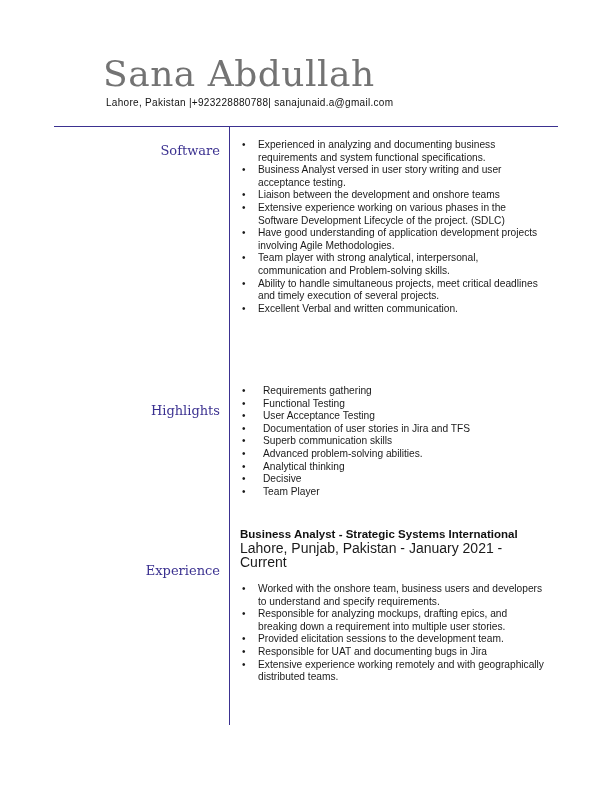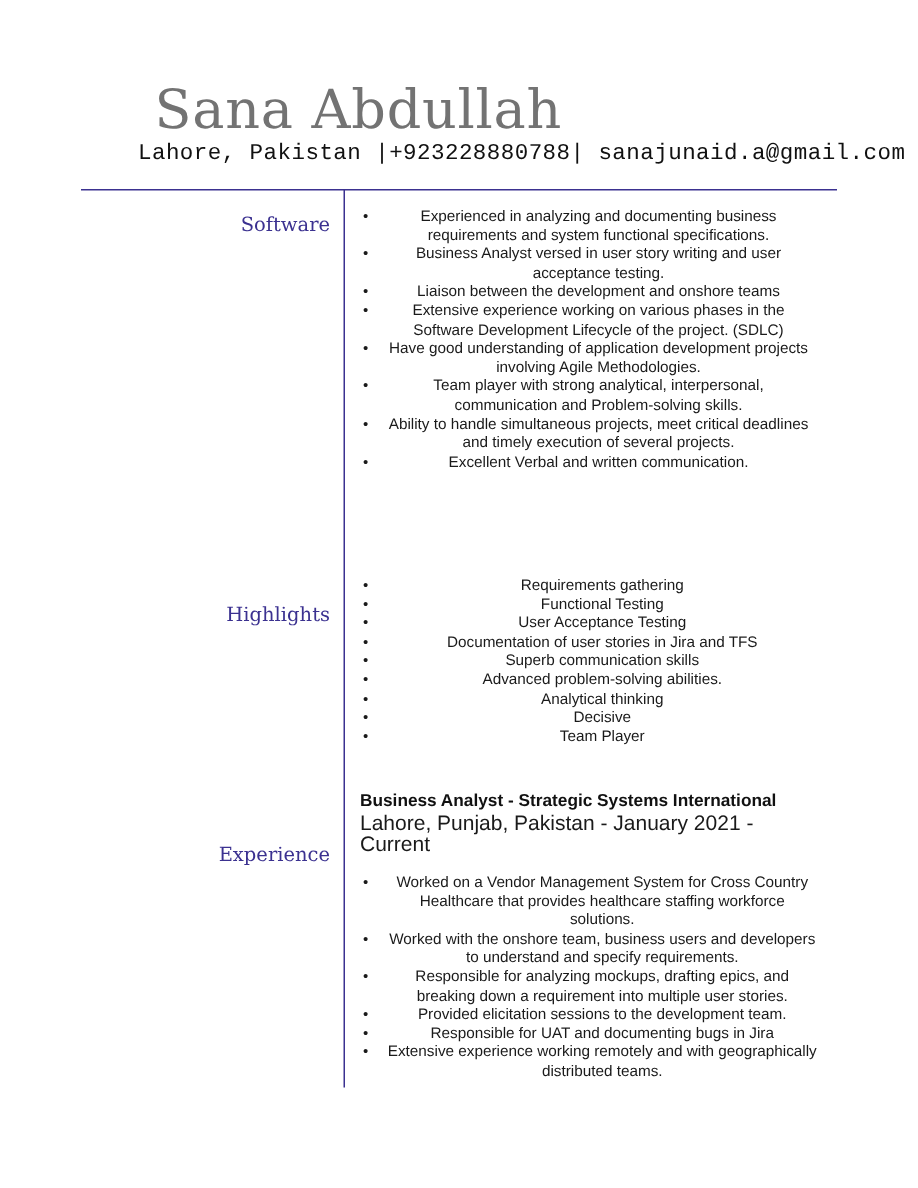--- a/index.html
+++ b/index.html
@@ -5,22 +5,22 @@
     * { margin: 0; padding: 0; box-sizing: border-box; }
     html, body { width: 612px; height: 792px; background: #ffffff; overflow: hidden; }
     body { position: relative; font-family: "Liberation Sans", sans-serif; color: #1a1a1a; }
 
     .name {
       position: absolute; left: 103px; top: 54px;
       font-family: "DejaVu Serif", serif; font-size: 36px; line-height: 40px;
       color: #737373; letter-spacing: 0.5px; font-weight: normal;
     }
     .contact {
-      position: absolute; left: 92px; top: 96px;
-      font-family: Liberation Mono, monospace; font-size: 15px; line-height: 13px;
+      position: absolute; left: 106px; top: 96px;
+      font-family: Liberation Sans, sans-serif; font-size: 10px; line-height: 13px;
       color: #111; letter-spacing: 0.3px;
     }
     .hrule {
       position: absolute; left: 54px; top: 126px; width: 504px; height: 1.2px;
       background: #3b3190;
     }
     .vrule {
       position: absolute; left: 229px; top: 126px; width: 1.2px; height: 599px;
       background: #3b3190;
     }
@@ -28,21 +28,21 @@
       position: absolute; right: 392px;
       font-family: "DejaVu Serif", serif; font-size: 13px; line-height: 16px;
       color: #3b3190; text-align: right; white-space: nowrap;
     }
     .content {
       position: absolute; left: 240px; width: 300px;
       font-size: 10.2px; line-height: 12.6px; color: #1a1a1a;
     }
     .intro { margin: 0; }
     ul.bullets { list-style: none; }
-    ul.bullets li { position: relative; padding-left: 18px; text-align: center; }
+    ul.bullets li { position: relative; padding-left: 18px; }
     ul.bullets li::before {
       content: "\2022"; position: absolute; left: 2px; top: 0;
       font-size: 10px;
     }
     ul.hl li { padding-left: 23px; }
     .job-title { font-weight: bold; font-size: 11.5px; line-height: 14px; color: #111; }
     .job-meta { font-size: 14px; line-height: 14px; margin-bottom: 14px; }
   </style>
 </head>
 <body>
@@ -80,20 +80,19 @@
     <li>Decisive</li>
     <li>Team Player</li>
   </ul>
 </div>
 
 <div class="section-label" style="top:563px;">Experience</div>
 <div class="content" style="top:527px; width:305px;">
   <div class="job-title">Business Analyst - Strategic Systems International</div>
   <div class="job-meta">Lahore, Punjab, Pakistan - January 2021 - Current</div>
   <ul class="bullets">
-    <li>Worked on a Vendor Management System for Cross Country Healthcare that provides healthcare staffing workforce solutions.</li>
     <li>Worked with the onshore team, business users and developers to understand and specify requirements.</li>
     <li>Responsible for analyzing mockups, drafting epics, and breaking down a requirement into multiple user stories.</li>
     <li>Provided elicitation sessions to the development team.</li>
     <li>Responsible for UAT and documenting bugs in Jira</li>
     <li>Extensive experience working remotely and with geographically distributed teams.</li>
   </ul>
 </div>
 
 </body></html>

